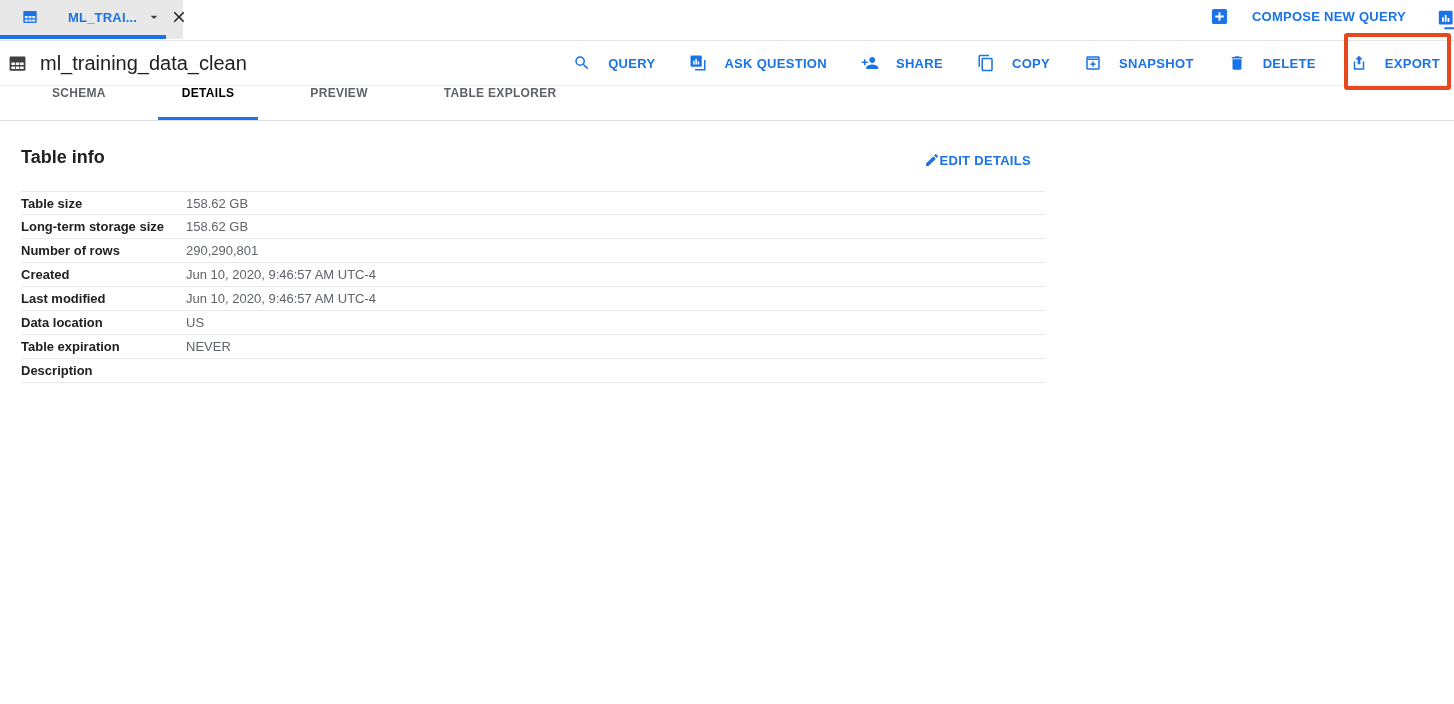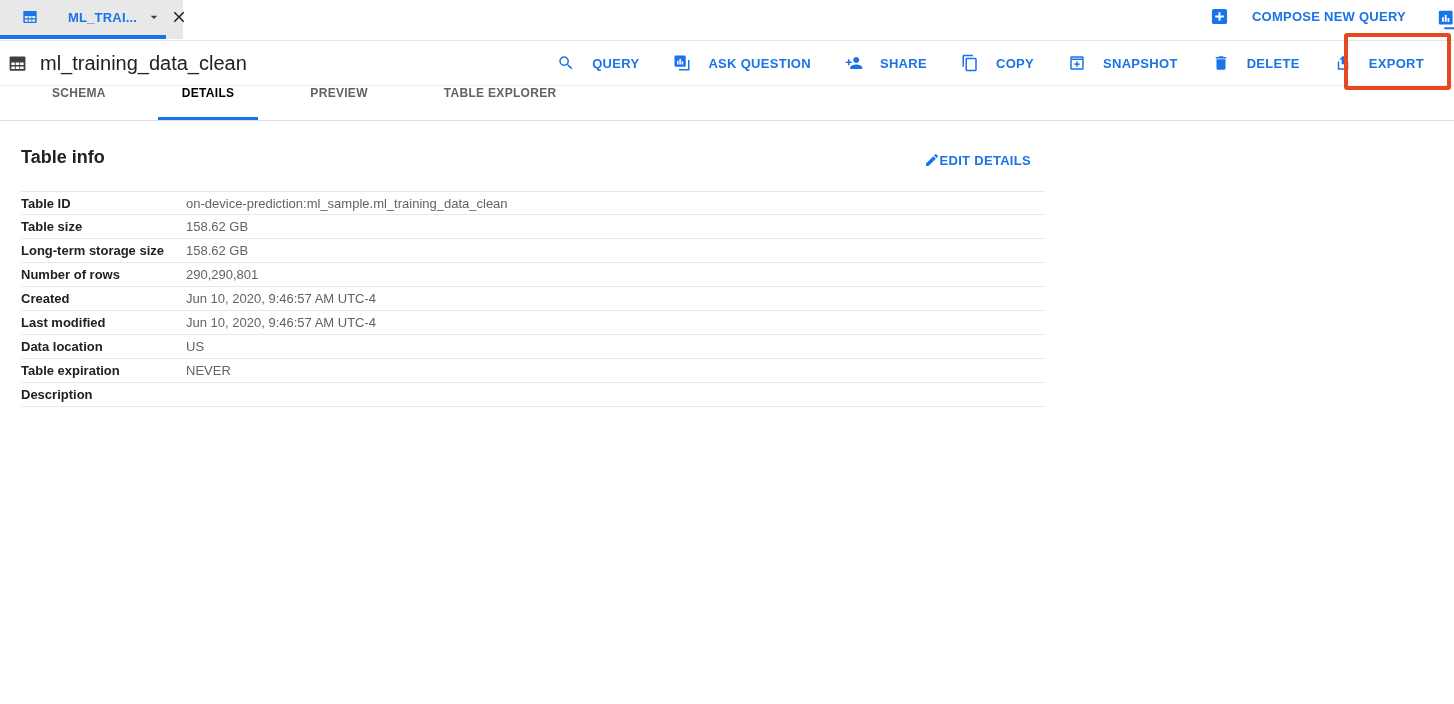--- a/index.html
+++ b/index.html
@@ -17,21 +17,21 @@
   .caret { margin-left:9px; color:#3c4043; }
   .tab-close { margin-left:8px; background:none; border:none; cursor:pointer; color:#202124; display:inline-flex; padding:0; }
 
   .compose-btn { position:absolute; right:48px; top:8px; display:flex; align-items:center; gap:24px;
                  background:none; border:none; cursor:pointer; font-family:inherit;
                  color:#1a73e8; font-size:13px; font-weight:700; letter-spacing:.25px; }
   .window-chart-corner { position:absolute; left:1437px; top:9px; width:22px; height:22px; color:#1a73e8; }
 
   
   .header-row { position:absolute; top:41px; left:0; width:100%; height:45px; display:flex; align-items:center;
-                padding:0 30px 0 8px; border-bottom:1px solid #ececec; background:#fff; }
+                padding:0 14px 0 8px; border-bottom:1px solid #ececec; background:#fff; }
   .res-title { font-size:20px; font-weight:500; color:#202124; margin-left:13px; }
   .actions { margin-left:auto; display:flex; align-items:center; gap:34px; }
   .action-btn { display:flex; align-items:center; gap:17px; background:none; border:none; cursor:pointer;
                 font-family:inherit; color:#1a73e8; font-size:13px; font-weight:600; letter-spacing:.3px; padding:0; }
 
   
   .view-tabs { position:absolute; top:86px; left:0; width:100%; height:35px; display:flex; border-bottom:1px solid #e0e0e0; background:#fff; }
   .view-tab { position:relative; padding:0 24px; display:flex; align-items:flex-start; background:none; border:none; cursor:pointer;
               font-family:inherit; font-size:12px; font-weight:600; letter-spacing:.3px; color:#5f6368;margin-left:28px; }
   .view-tab.active { color:#000000; }
@@ -203,24 +203,20 @@
         <svg width="16" height="16" viewBox="0 0 24 24" fill="#1a73e8">
             <path d="M3 17.25V21h3.75L17.81 9.94l-3.75-3.75L3 17.25zM20.71 7.04c.39-.39.39-1.02 0-1.41l-2.34-2.34a.9959.9959 0 0 0-1.41 0l-1.83 1.83 3.75 3.75 1.83-1.83z"></path>
           </svg>
       </span>
       <span>EDIT DETAILS</span>
     </button>
   </div>
 
   <div class="info-table">
     <div class="info-row">
-      <span class="info-label">Table ID</span>
-      <span class="info-value">on-device-prediction:ml_sample.ml_training_data_clean</span>
-    </div>
-    <div class="info-row">
       <span class="info-label">Table size</span>
       <span class="info-value">158.62 GB</span>
     </div>
     <div class="info-row">
       <span class="info-label">Long-term storage size</span>
       <span class="info-value">158.62 GB</span>
     </div>
     <div class="info-row">
       <span class="info-label">Number of rows</span>
       <span class="info-value">290,290,801</span>

